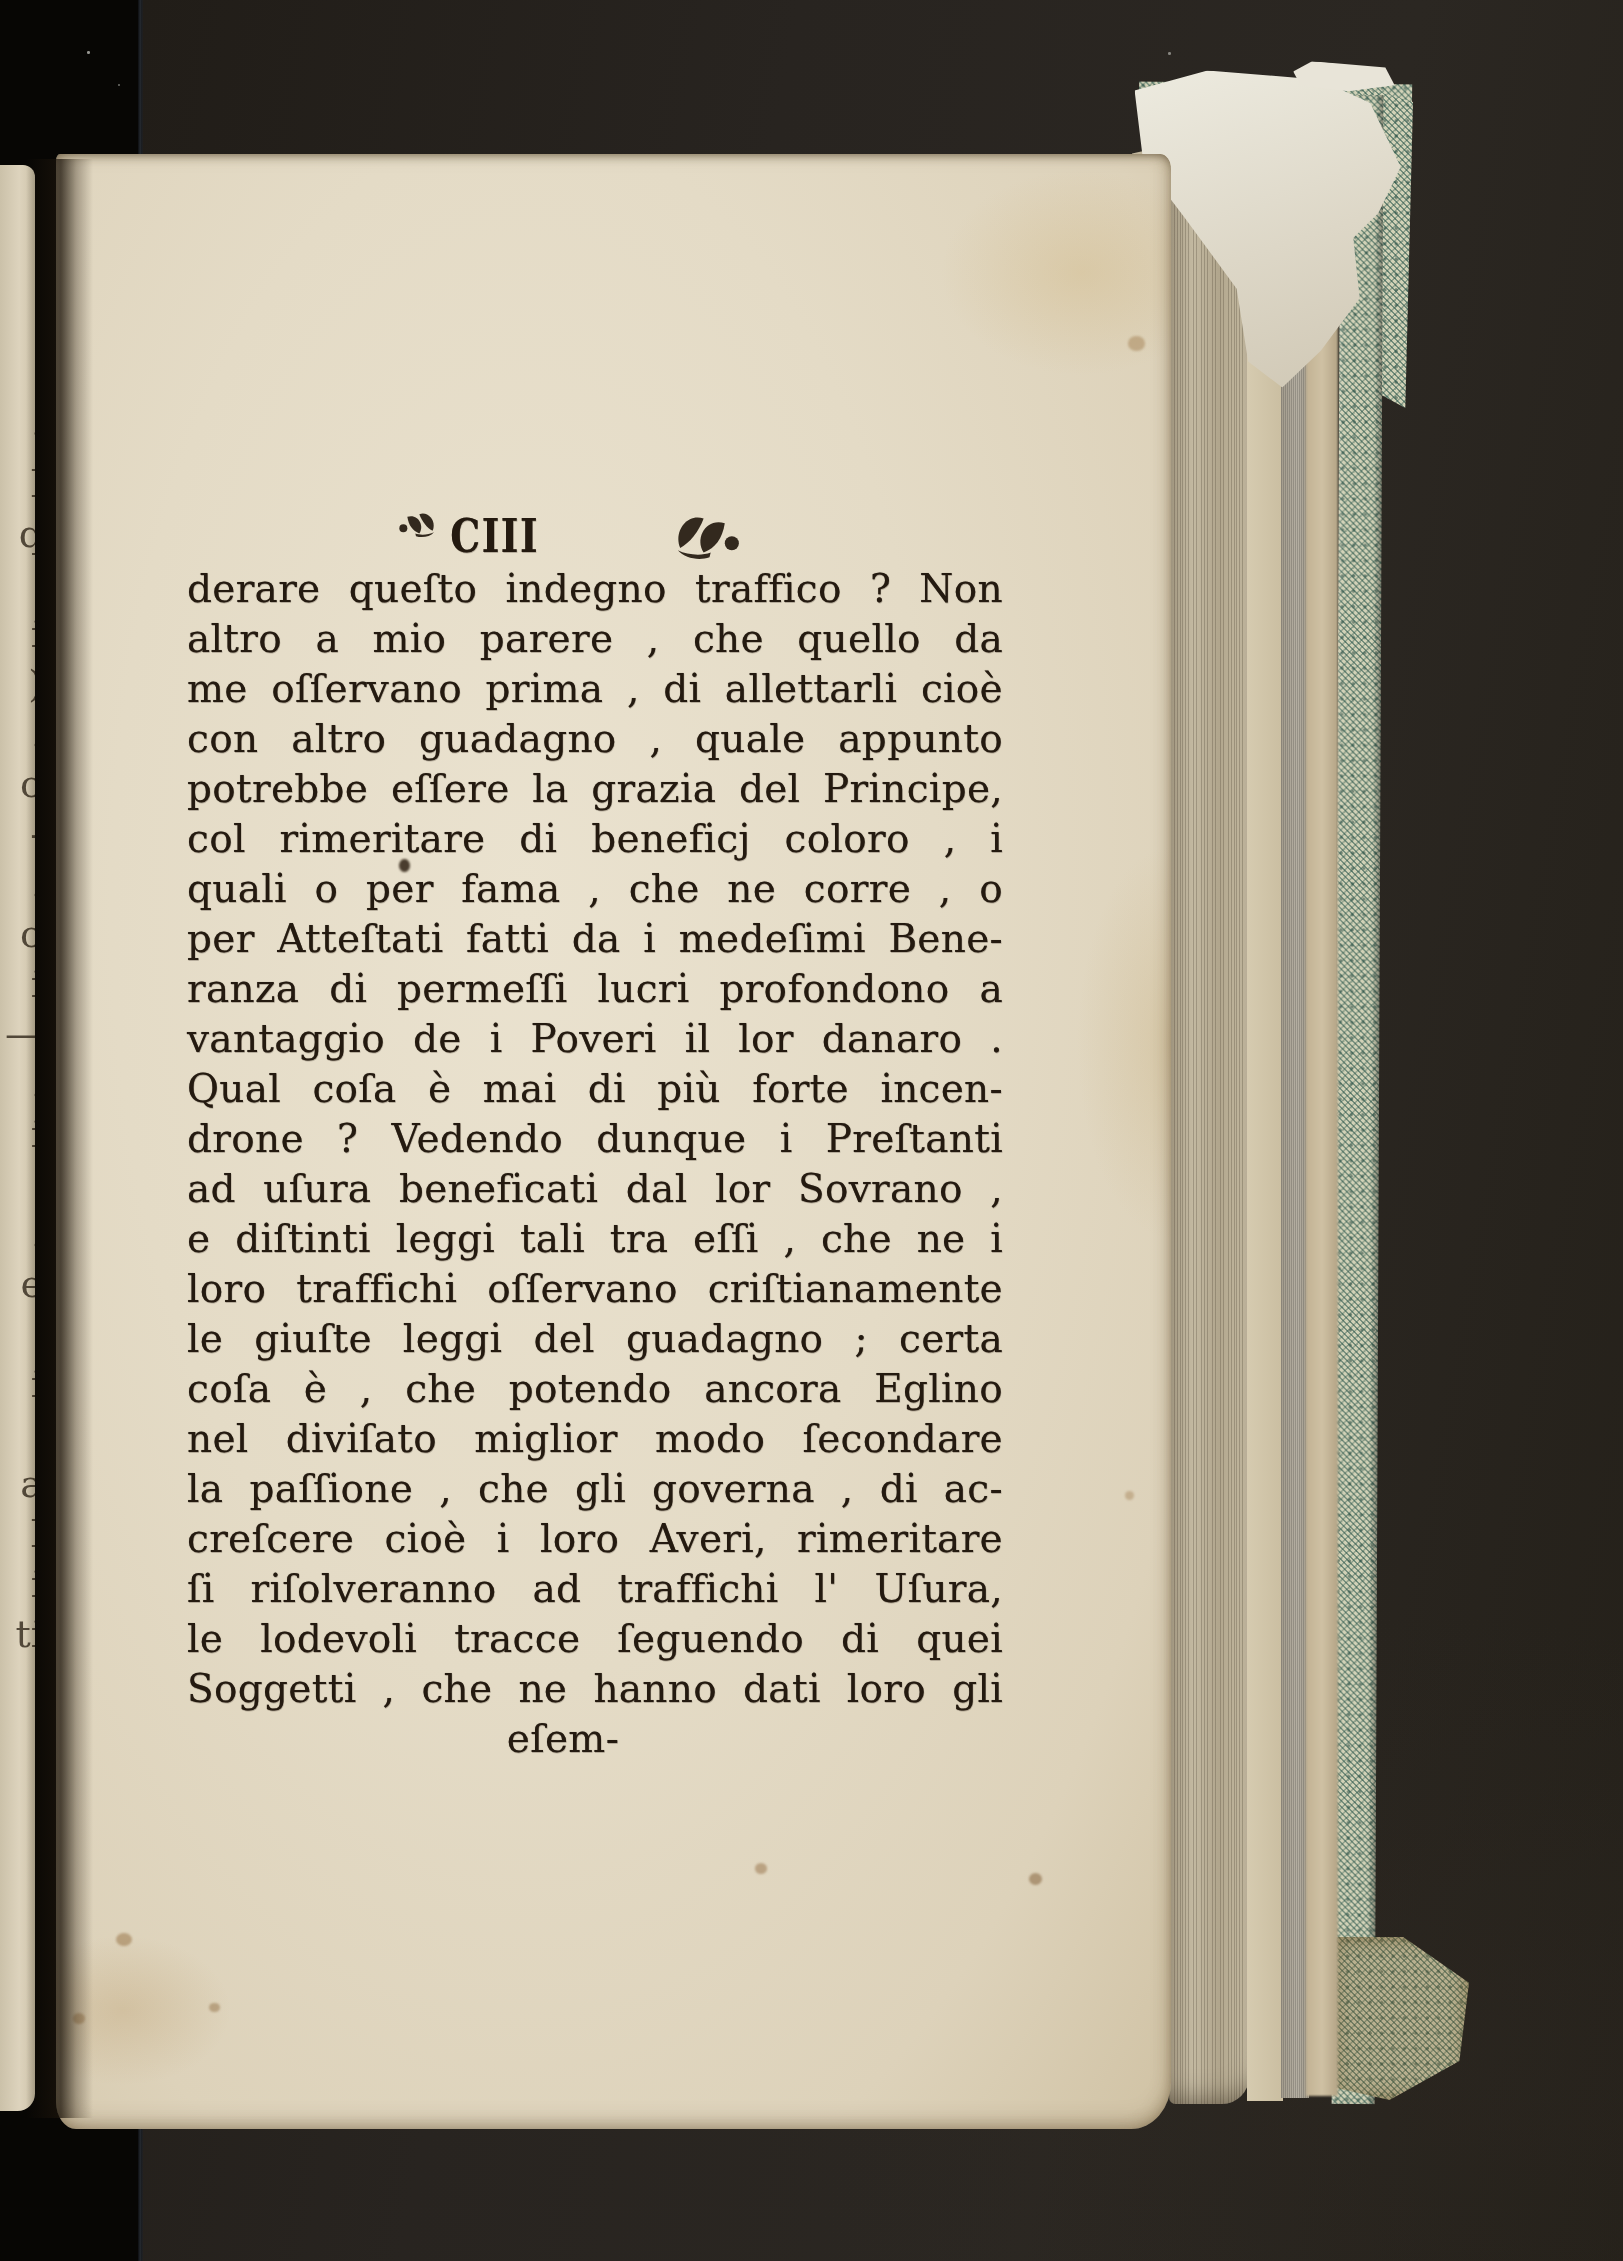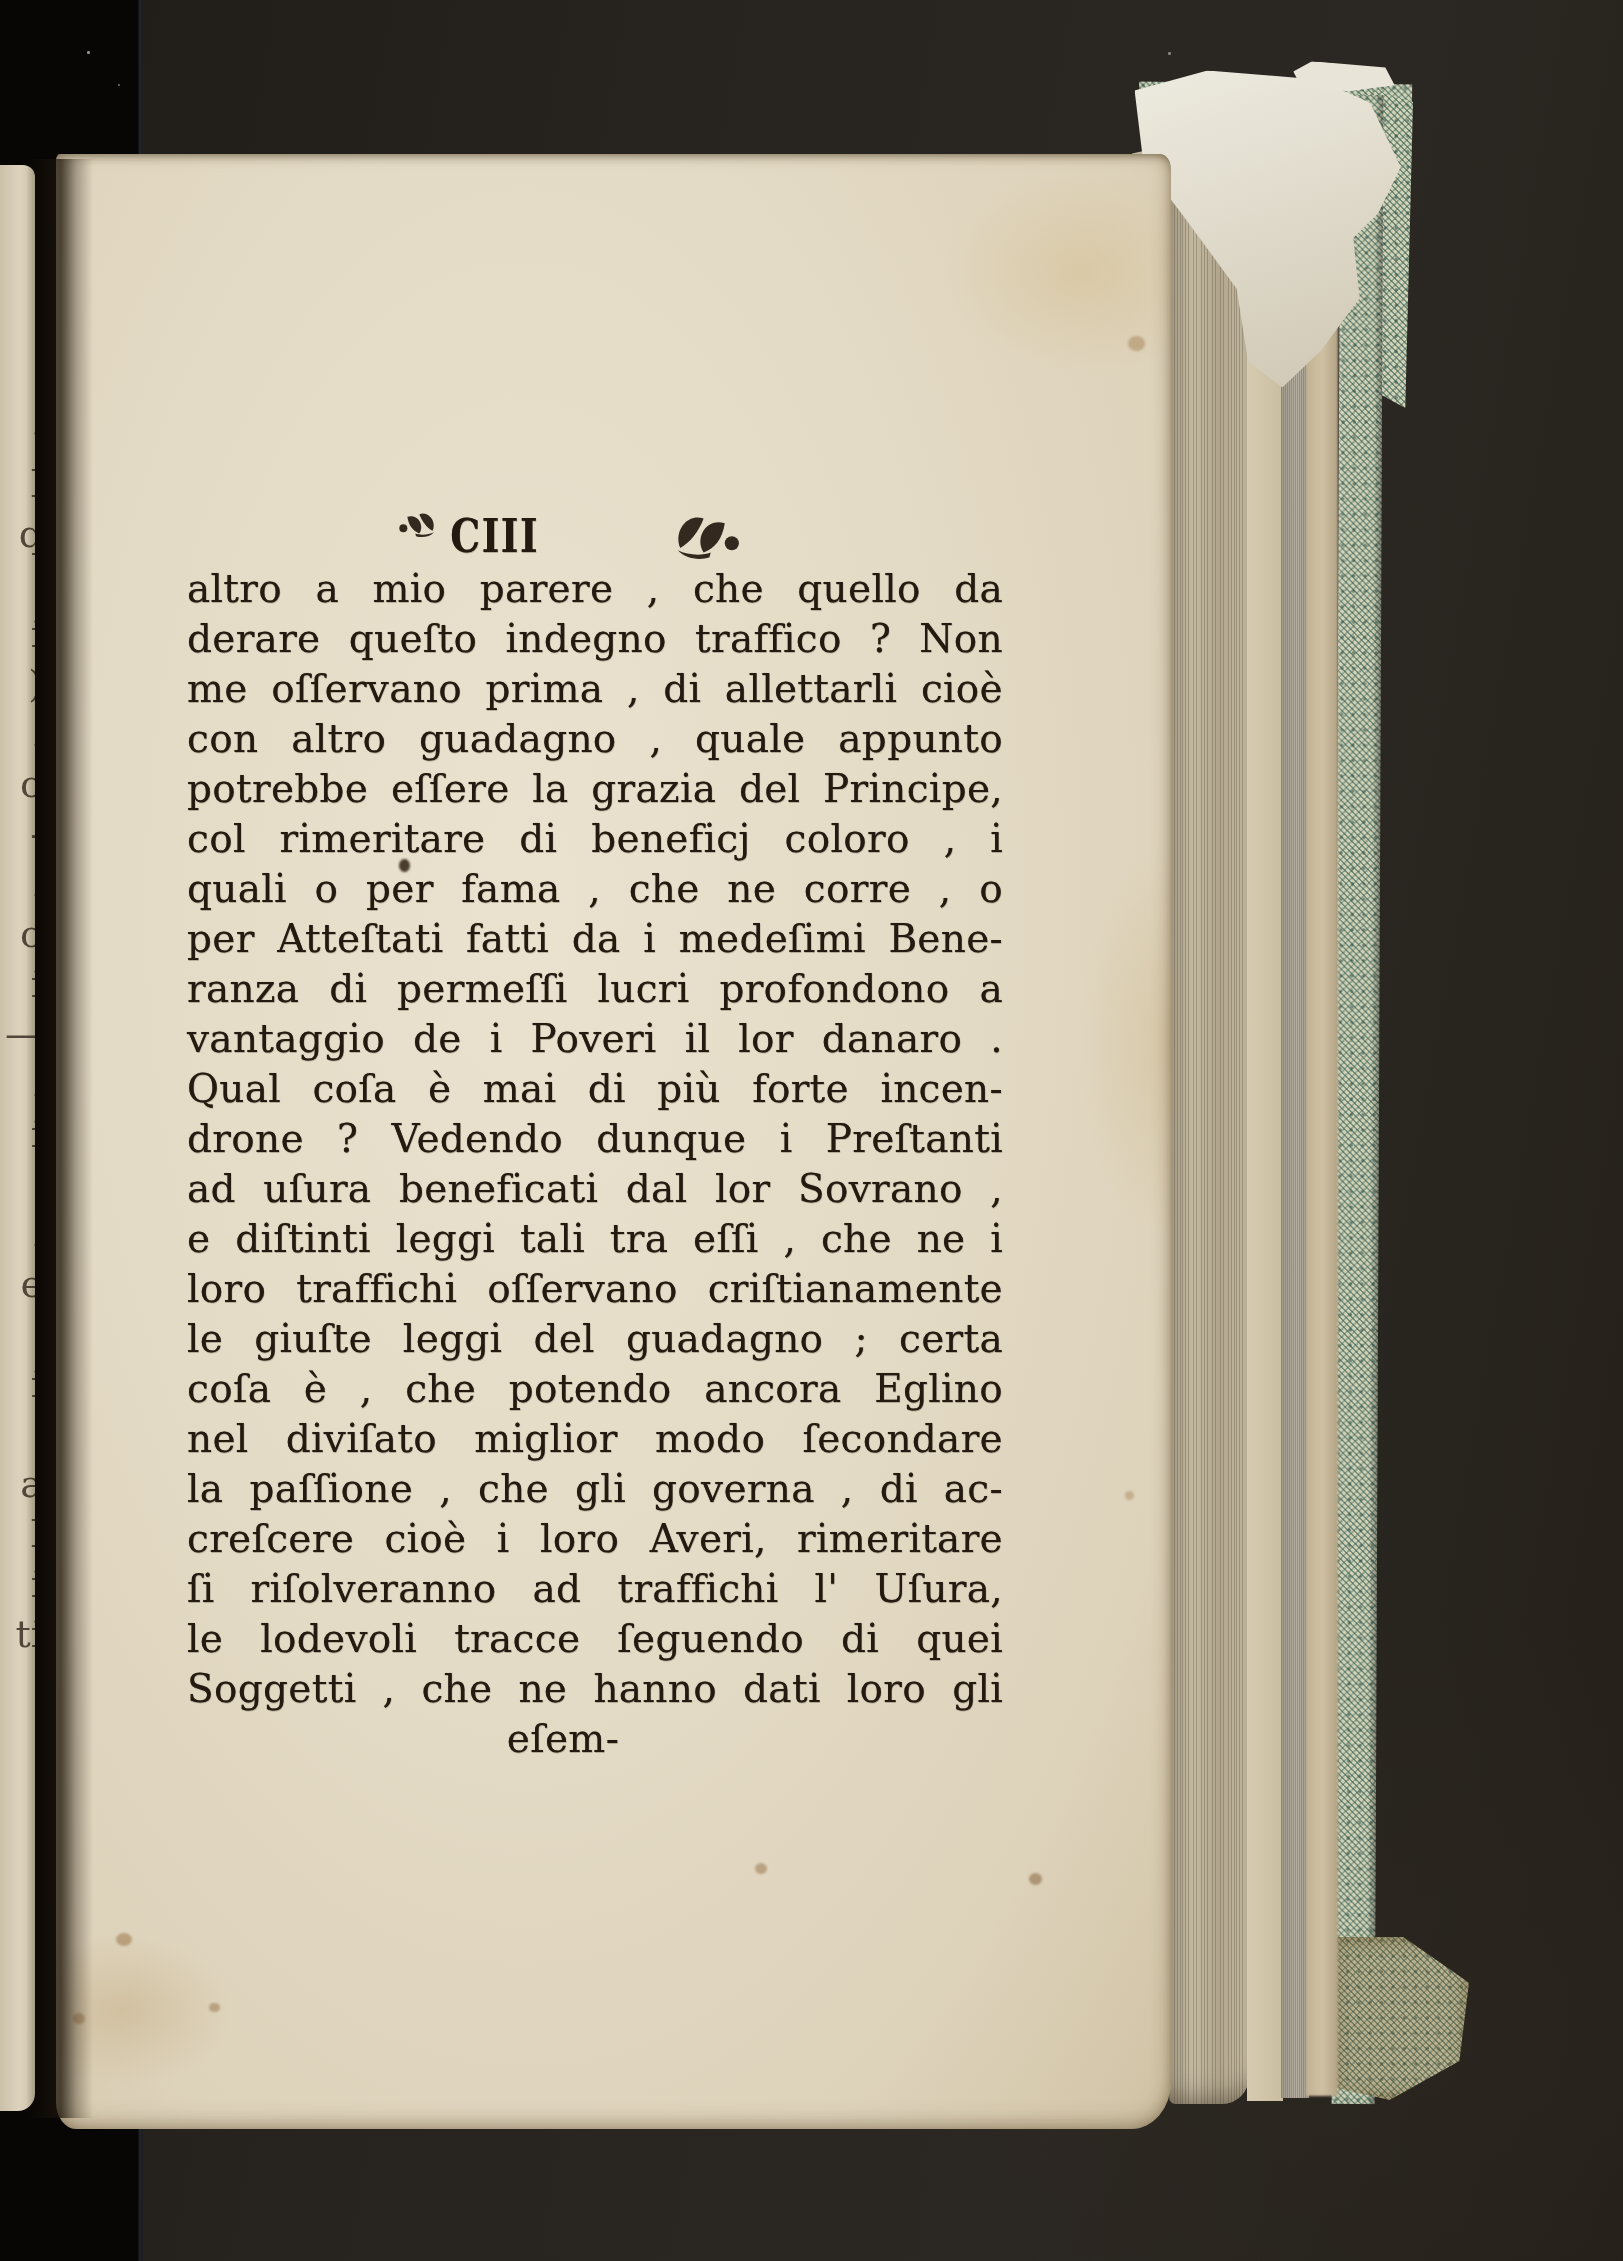--- a/index.html
+++ b/index.html
@@ -177,22 +177,22 @@
         <svg viewBox="0 0 60 46" xmlns="http://www.w3.org/2000/svg">
           <path d="M8 34 C2 20, 14 4, 28 9 C24 20, 16 30, 8 34 Z"></path>
           <path d="M28 38 C20 26, 30 8, 46 13 C44 26, 38 34, 28 38 Z"></path>
           <circle cx="52" cy="30" r="6"></circle>
           <path d="M6 36 C14 40, 26 41, 34 38 L33 42 C24 45, 12 43, 6 36 Z"></path>
         </svg>
       </span>
     </div>
 
     <div class="textblock">
+      <div class="line">derare queſto indegno traffico ? Non</div>
       <div class="line">altro a mio parere , che quello da</div>
-      <div class="line">derare queſto indegno traffico ? Non</div>
       <div class="line">me oſſervano prima , di allettarli cioè</div>
       <div class="line">con altro guadagno , quale appunto</div>
       <div class="line">potrebbe eſſere la grazia del Principe,</div>
       <div class="line">col rimeritare di beneficj coloro , i</div>
       <div class="line">quali o per fama , che ne corre , o</div>
       <div class="line">per Atteſtati fatti da i medeſimi Bene-</div>
       <div class="line">ranza di permeſſi lucri profondono a</div>
       <div class="line">vantaggio de i Poveri il lor danaro .</div>
       <div class="line">Qual coſa è mai di più forte incen-</div>
       <div class="line">drone ? Vedendo dunque i Preſtanti</div>

